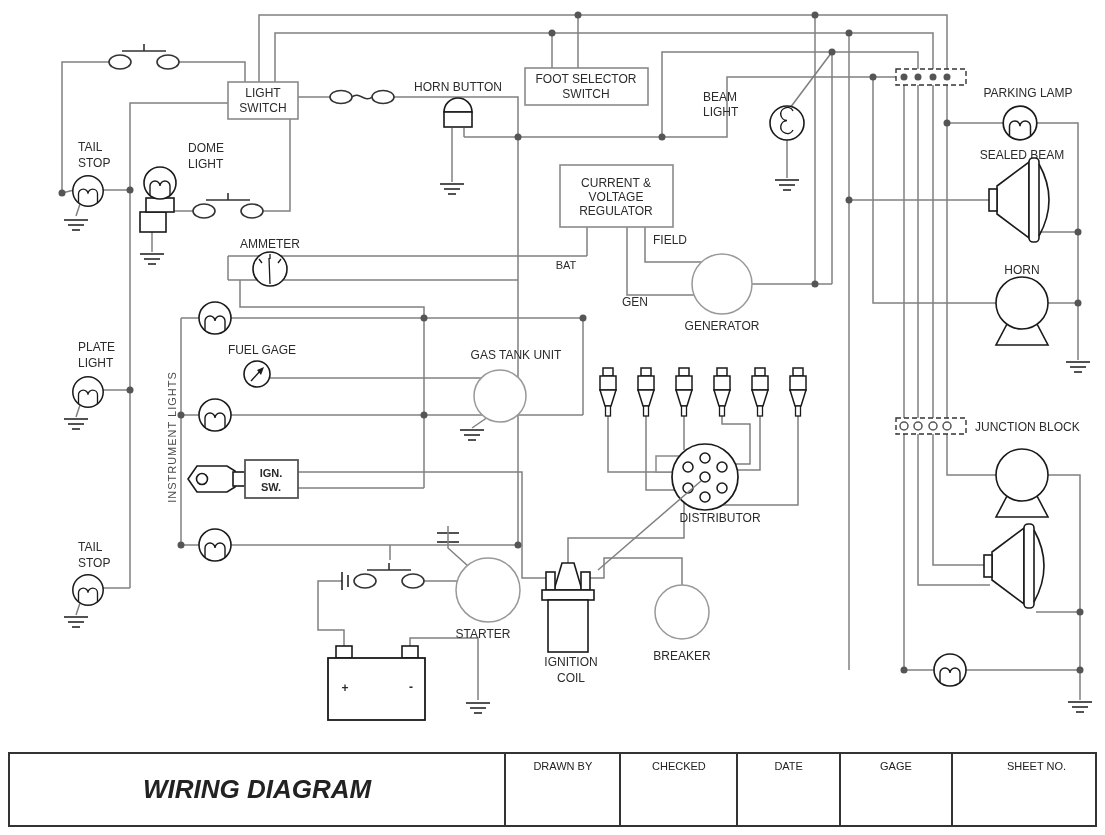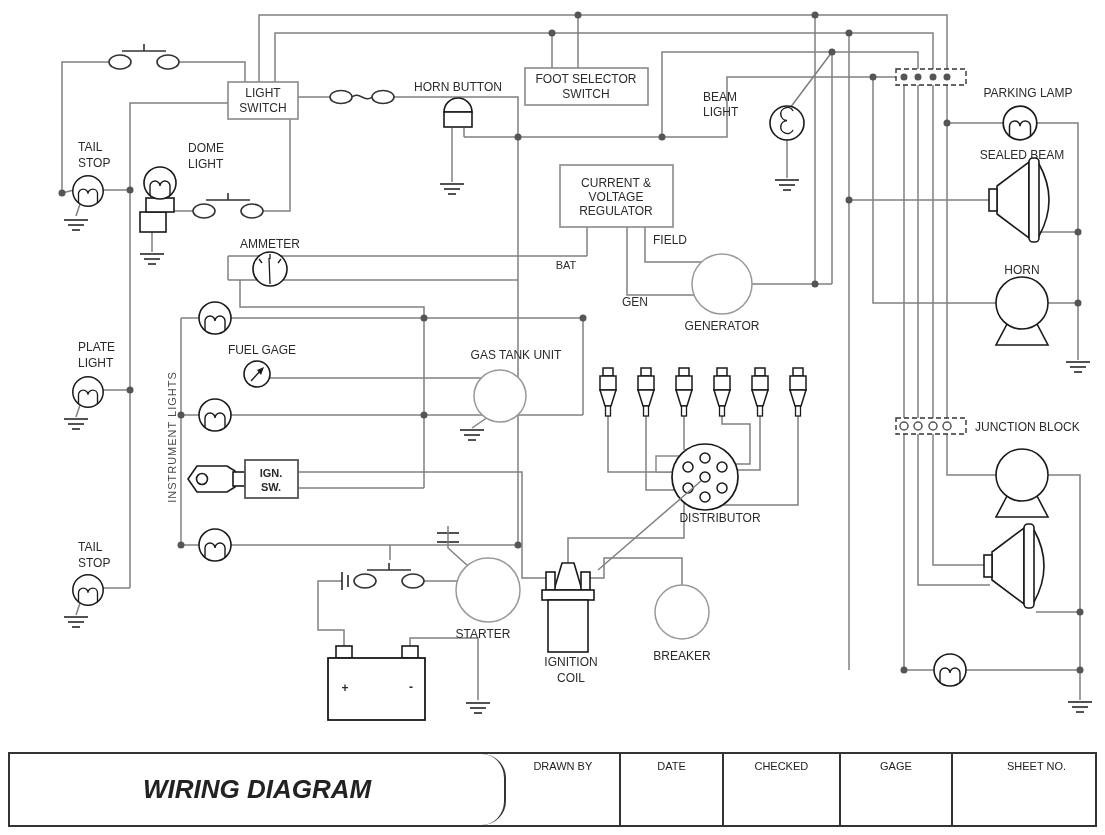--- a/index.html
+++ b/index.html
@@ -11,21 +11,21 @@
   .lbl-v{font-size:11px;fill:#4a4a4a;letter-spacing:1px;}
   .lbl-bat{font-size:11px;}
   .wire{fill:none;stroke:#808080;stroke-width:1.5;}
   .comp{fill:#fff;stroke:#1a1a1a;stroke-width:1.6;}
   .compline{fill:none;stroke:#1a1a1a;stroke-width:1.5;}
   .graycirc{fill:#fff;stroke:#999;stroke-width:1.5;}
   .box{fill:#fff;stroke:#8a8a8a;stroke-width:1.6;}
   .dot{fill:#555;stroke:none;}
   .jbopen{fill:#fff;stroke:#555;stroke-width:1.5;}
   .tb{position:absolute;left:8px;top:752px;width:1089px;height:75px;border:2px solid #333;display:flex;box-sizing:border-box;}
-  .tb-main{width:509px;border-right:2px solid #333;display:flex;flex-direction:column;justify-content:center;align-items:center;box-sizing:border-box;border-radius:24px;}
+  .tb-main{width:509px;border-right:2px solid #333;display:flex;flex-direction:column;justify-content:center;align-items:center;box-sizing:border-box;}
   .tb-title{font-size:26px;font-weight:bold;font-style:italic;color:#222;line-height:1.1;}
   .tb-sub{font-size:20px;color:#222;line-height:1.2;}
   .tb-col{border-right:2px solid #333;box-sizing:border-box;padding-top:6px;text-align:center;}
   .tb-col:last-child{border-right:none;margin-left:25px;}
   .tb-col-h{font-size:11px;color:#222;}
   .w1{width:118px}.w2{width:120px}.w3{width:105px}.w4{width:115px}.w5{width:120px}
 </style>
 </head>
 <body>
 
@@ -402,26 +402,26 @@
   </g>
 </svg>
 
 <div class="tb">
   <div class="tb-main">
     <div class="tb-title">WIRING DIAGRAM</div>
   </div>
   <div class="tb-col w1">
     <div class="tb-col-h">DRAWN BY</div>
   </div>
+  <div class="tb-col w2">
+    <div class="tb-col-h">CHECKED</div>
+  </div>
   <div class="tb-col w3">
     <div class="tb-col-h">DATE</div>
   </div>
-  <div class="tb-col w2">
-    <div class="tb-col-h">CHECKED</div>
-  </div>
   <div class="tb-col w4">
     <div class="tb-col-h">GAGE</div>
   </div>
   <div class="tb-col w5">
     <div class="tb-col-h">SHEET NO.</div>
   </div>
 </div>
 </div>
 
 </body></html>

